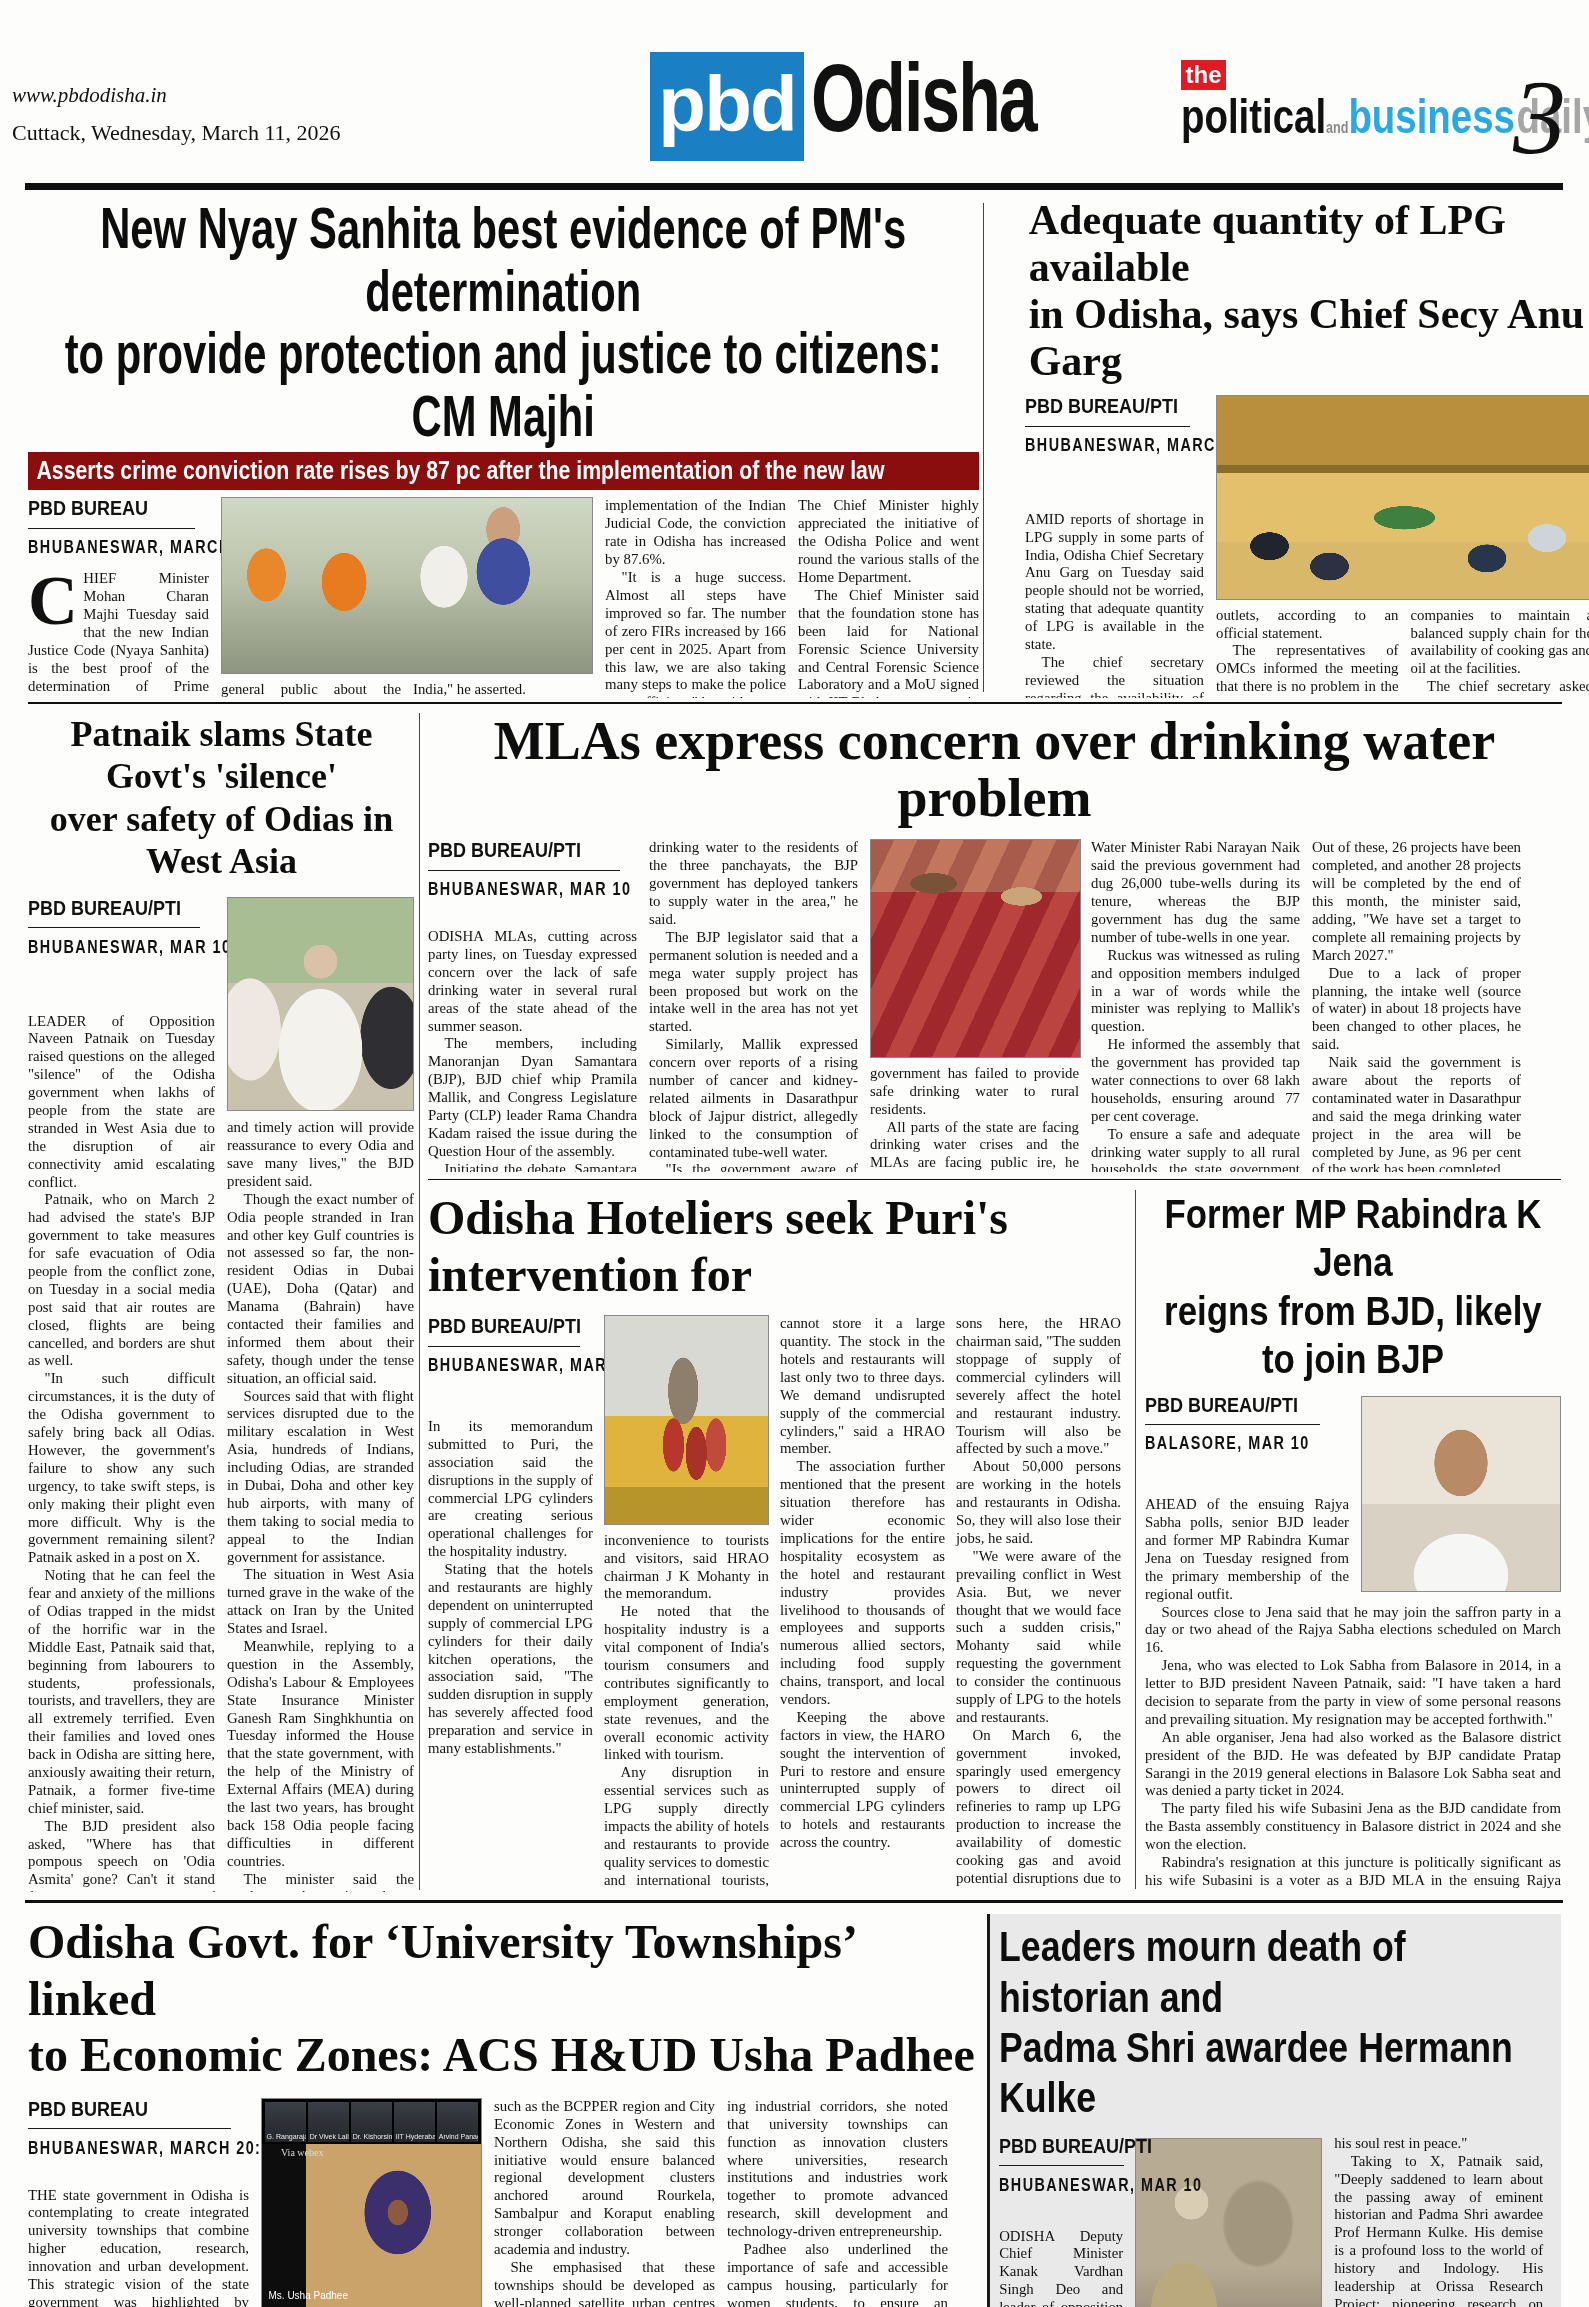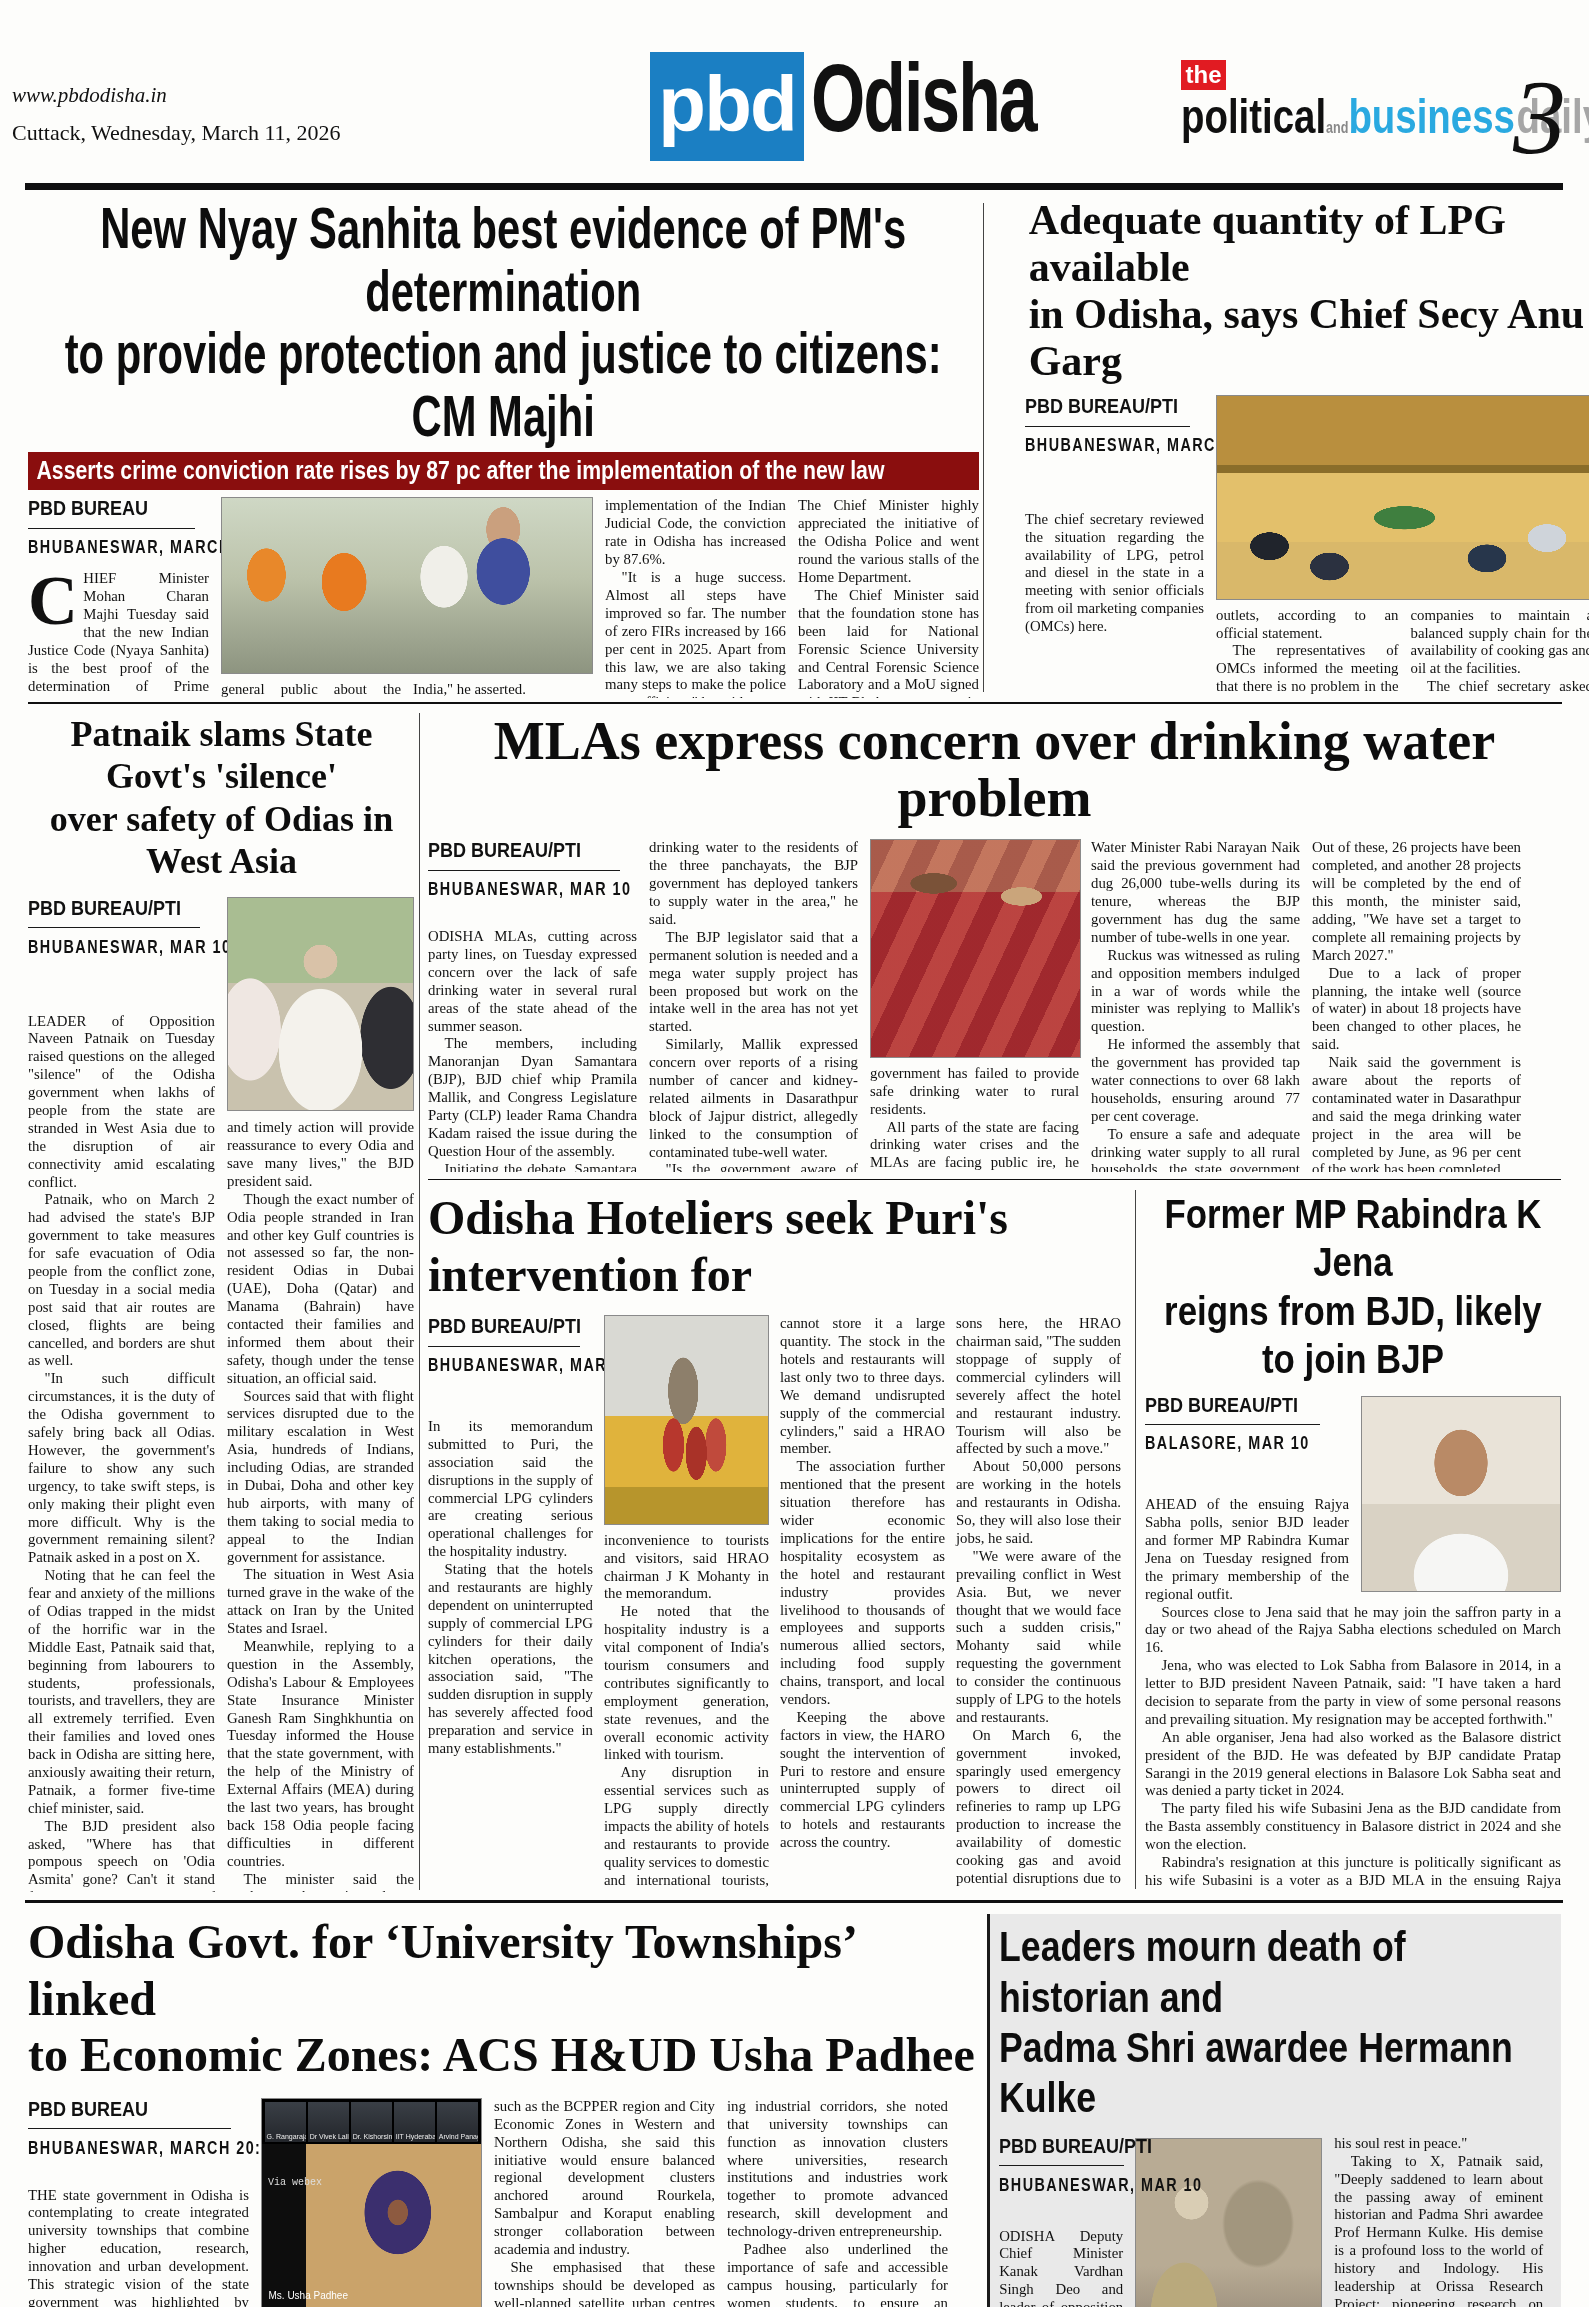--- a/index.html
+++ b/index.html
@@ -94,21 +94,21 @@
       radial-gradient(44px 55px at 50% 34%, #b98a66 0 60%, rgba(0,0,0,0) 61%),
       radial-gradient(78px 69px at 50% 92%, #f6f6f4 0 60%, rgba(0,0,0,0) 61%),
       linear-gradient(180deg,#e9e3d8 0 55%, #d9d2c4 55% 100%); }
   .webinar-ph { height:208px; background:#111; }
   .web-strip { display:flex; gap:1.8px; padding:2.8px; background:#000; height:40px; }
   .web-tile { flex:1; background:linear-gradient(180deg,#3a3f46,#23262b); position:relative; overflow:hidden; }
   .web-tile span { position:absolute; left:1.8px; bottom:1.4px; color:#eee; font-family:"Liberation Sans",sans-serif; font-size:7px; white-space:nowrap; }
   .web-main { position:absolute; top:45px; left:0; right:0; bottom:0; background:
       radial-gradient(55px 69px at 62% 42%, #8d5a40 0 18%, #3b2f6e 19% 60%, rgba(0,0,0,0) 61%),
       linear-gradient(90deg,#0d0d0d 0 20%, #caa36a 20% 100%); }
-  .web-via { position:absolute; top:48px; left:6px; color:#ddd; font-family:Liberation Mono, monospace; font-size:10px;margin-top:30px; }
+  .web-via { position:absolute; top:48px; left:19px; color:#ddd; font-family:Liberation Serif, serif; font-size:10px; }
   .kulke-ph { height:217px; background:
       radial-gradient(60px 74px at 66% 40%, #a2967e 0 55%, rgba(0,0,0,0) 60%),
       radial-gradient(28px 28px at 30% 30%, #d9cdb4 0 60%, rgba(0,0,0,0) 61%),
       radial-gradient(55px 83px at 26% 82%, #b9a97c 0 60%, rgba(0,0,0,0) 61%),
       linear-gradient(180deg,#b8ab94 0 60%, #8c8070 100%); }
 
   .kulke-sec { background:#e9e9e9; border-left:3.7px solid #1a1a1a; }
   .float-right-ph { float:right; margin:2.8px 0 8.3px 12px; }
 </style>
 </head>
@@ -182,20 +182,21 @@
       <div>Adequate quantity of LPG available</div>
       <div>in Odisha, says Chief Secy Anu Garg</div>
     </div>
     <div class="cols" style="gap:12px; margin-top:10px;">
       <div class="col" style="width:179px;">
         <div class="byline">PBD BUREAU/PTI</div>
         <div class="byline-rule"></div>
         <div class="dateline">BHUBANESWAR, MARCH 10</div>
         <div style="height:55px;"></div>
         <div>
+            <p>AMID reports of shortage in LPG supply in some parts of India, Odisha Chief Secretary Anu Garg on Tuesday said people should not be worried, stating that adequate quantity of LPG is available in the state.</p>
             <p>The chief secretary reviewed the situation regarding the availability of LPG, petrol and diesel in the state in a meeting with senior officials from oil marketing companies (OMCs) here.</p>
           </div>
       </div>
       <div style="width:377px;">
         <div class="ph lpg-ph" style="height:203px;"></div>
         <div class="cols" style="gap:12px; margin-top:6.5px;">
           <div class="col" style="width:183px;">
               <p>outlets, according to an official statement.</p>
               <p>The representatives of OMCs informed the meeting that there is no problem in the supply of cooking gas, petrol and diesel to the consumers, the statement said.</p>
             </div>

